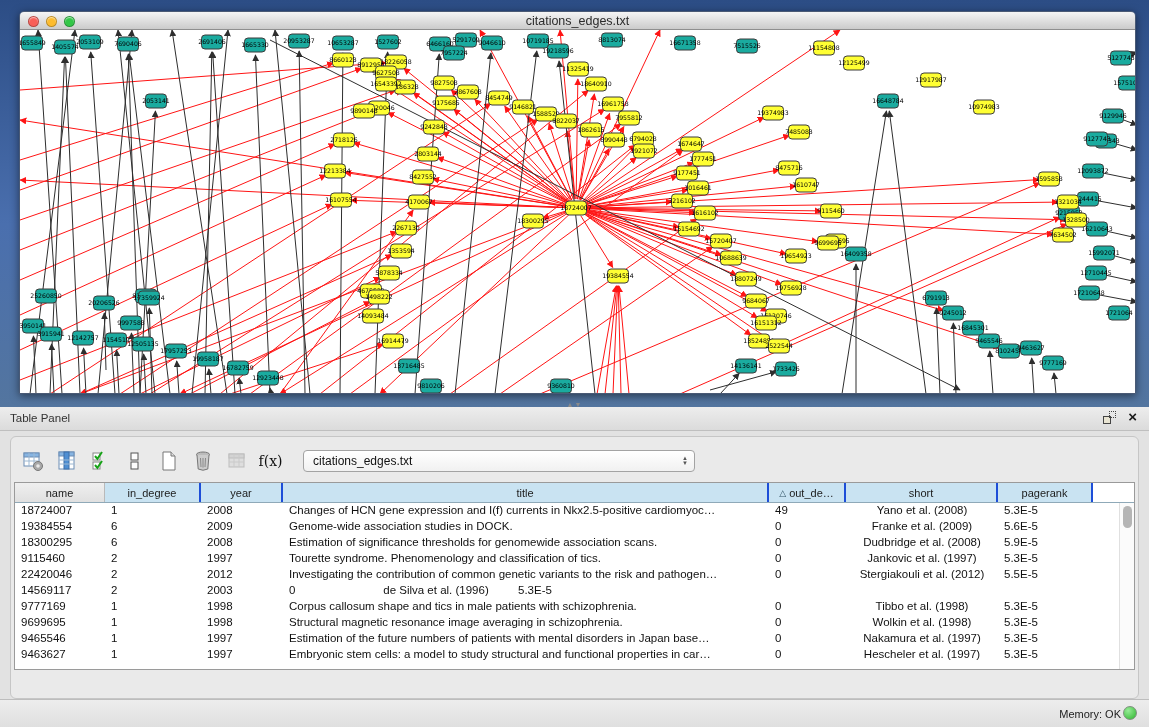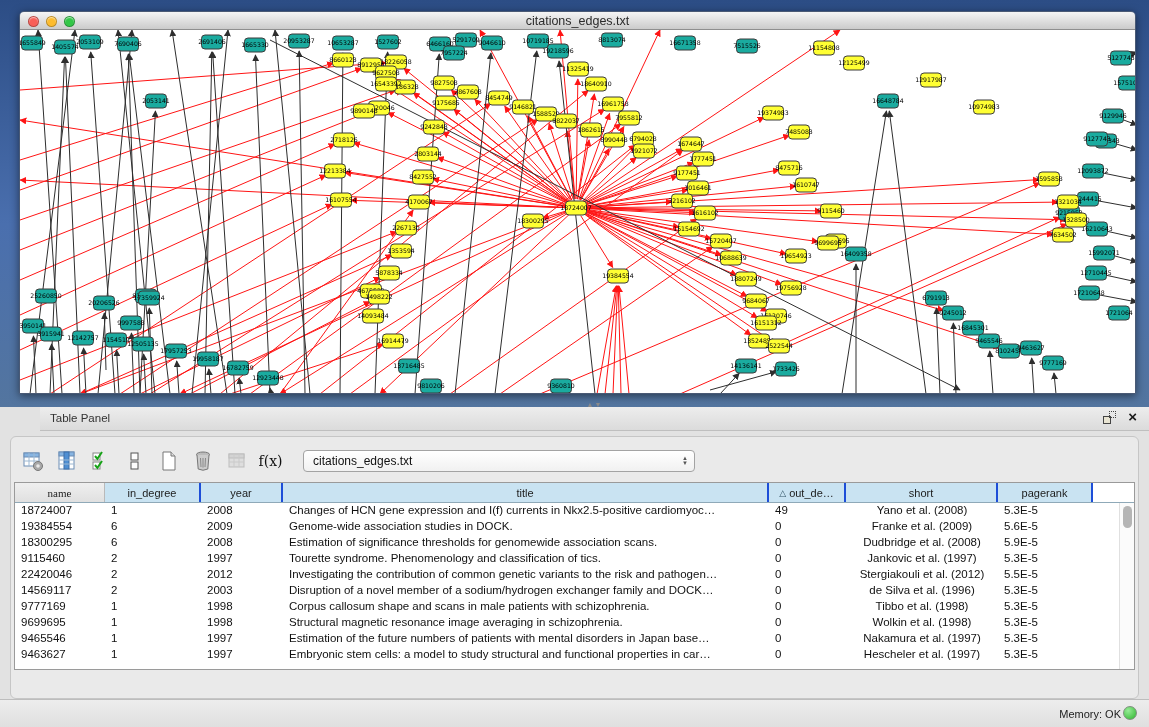--- a/index.html
+++ b/index.html
@@ -16,21 +16,21 @@
       border-radius:4px 4px 0 0; position:relative; }
   .titlebar .win-title { position:absolute; left:0; right:0; top:2px; text-align:center;
       font-size:12.5px; color:#2b2b2b; }
   .lights { position:absolute; left:8px; top:4px; display:flex; gap:7px; }
   .light { width:11px; height:11px; border-radius:50%; border:1px solid rgba(0,0,0,.25);
       box-shadow:inset 0 1px 1px rgba(255,255,255,.6); }
   .canvas { position:relative; width:100%; height:363px; background:#ffffff; overflow:hidden; }
   .canvas svg { position:absolute; left:0; top:0; }
 
   
-  .table-panel { position:absolute; left:0; top:407px; width:1149px; height:320px; background:#e2e2e2;padding-left:40px; }
+  .table-panel { position:absolute; left:0; top:407px; width:1149px; height:320px; background:#e2e2e2; }
   .panel-header { height:24px; background:linear-gradient(#ededed,#dbdbdb); border-bottom:1px solid #bfbfbf;
       position:relative; }
   .panel-title { position:absolute; left:10px; top:5px; font-size:11.5px; color:#333; }
   .panel-hdr-icons { position:absolute; right:12px; top:3px; display:flex; gap:12px; align-items:center; }
   .float-ic { width:13px; height:13px; position:relative; }
   .float-ic .sq1 { position:absolute; left:0; bottom:0; width:8px; height:8px; border:1px solid #444; background:#e8e4d2; }
   .float-ic .sq2 { position:absolute; right:0; top:0; width:7px; height:7px; border:1px dotted #444; }
   .close-x { font-size:15px; font-weight:bold; color:#1a1a1a; line-height:14px; }
   .split-handle { position:absolute; left:50%; top:-6px; width:16px; height:8px; margin-left:-8px;
       color:#8a8a8a; font-size:7px; text-align:center; line-height:8px; letter-spacing:1px; }
@@ -867,21 +867,21 @@
         <span>citations_edges.txt</span>
         <span class="stepper">
           <span>▲</span>
           <span>▼</span>
         </span>
       </div>
     </div>
 
     <div class="table-wrap">
       <div class="thead" id="thead">
-          <div class="th gray" style="width: 90px; font-family: Liberation Serif, serif;">
+          <div class="th gray" style="width: 90px;">
             <span>name</span>
           </div>
           <div class="th" style="width: 96px;">
             <span>in_degree</span>
           </div>
           <div class="th" style="width: 82px;">
             <span>year</span>
           </div>
           <div class="th" style="width: 486px;">
             <span>title</span>
@@ -941,30 +941,29 @@
             <div class="td" style="width: 82px;">2012</div>
             <div class="td" style="width: 486px;">Investigating the contribution of common genetic variants to the risk and pathogen…</div>
             <div class="td" style="width: 77px;">0</div>
             <div class="td center" style="width: 152px;">Stergiakouli et al. (2012)</div>
             <div class="td" style="width: 95px;">5.5E-5</div>
           </div>
           <div class="tr">
             <div class="td" style="width: 90px;">14569117</div>
             <div class="td" style="width: 96px;">2</div>
             <div class="td" style="width: 82px;">2003</div>
-            <div class="td" style="width: 486px;">Disruption of a novel member of a sodium/hydrogen exchanger family and DOCK…</div>
             <div class="td" style="width: 77px;">0</div>
             <div class="td center" style="width: 152px;">de Silva et al. (1996)</div>
             <div class="td" style="width: 95px;">5.3E-5</div>
           </div>
           <div class="tr">
             <div class="td" style="width: 90px;">9777169</div>
             <div class="td" style="width: 96px;">1</div>
             <div class="td" style="width: 82px;">1998</div>
-            <div class="td" style="width: 486px;">Corpus callosum shape and scans in male patients with schizophrenia.</div>
+            <div class="td" style="width: 486px;">Corpus callosum shape and tics in male patients with schizophrenia.</div>
             <div class="td" style="width: 77px;">0</div>
             <div class="td center" style="width: 152px;">Tibbo et al. (1998)</div>
             <div class="td" style="width: 95px;">5.3E-5</div>
           </div>
           <div class="tr">
             <div class="td" style="width: 90px;">9699695</div>
             <div class="td" style="width: 96px;">1</div>
             <div class="td" style="width: 82px;">1998</div>
             <div class="td" style="width: 486px;">Structural magnetic resonance image averaging in schizophrenia.</div>
             <div class="td" style="width: 77px;">0</div>

